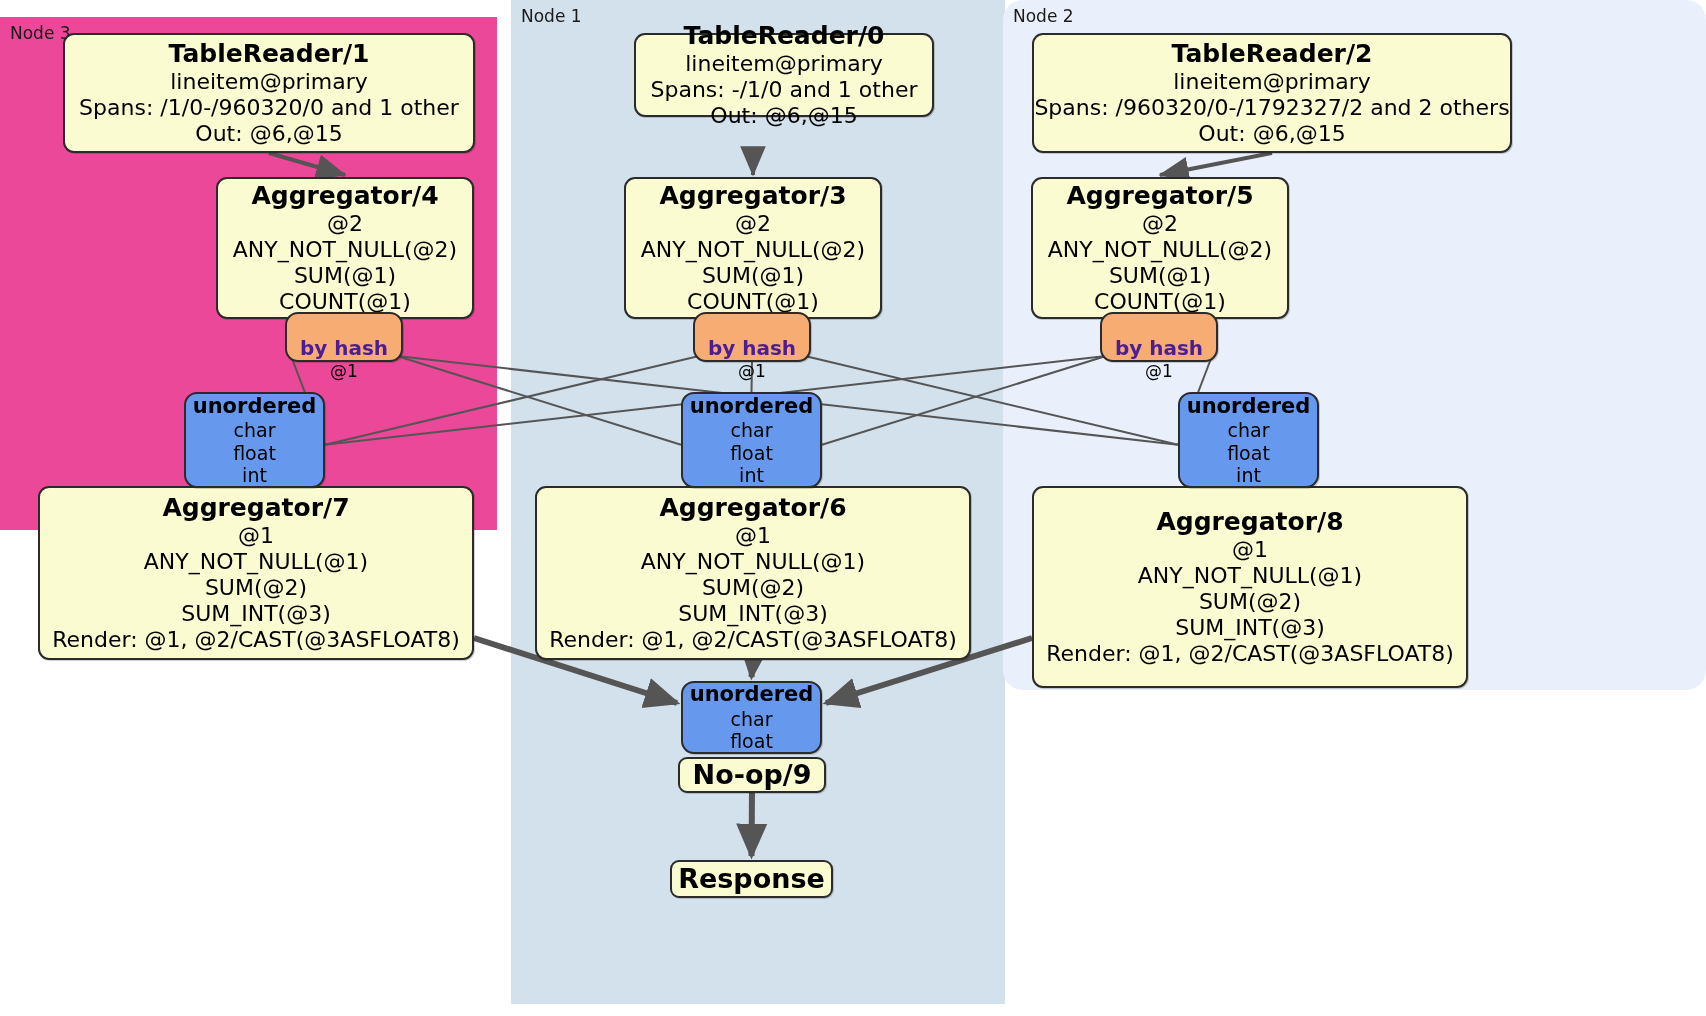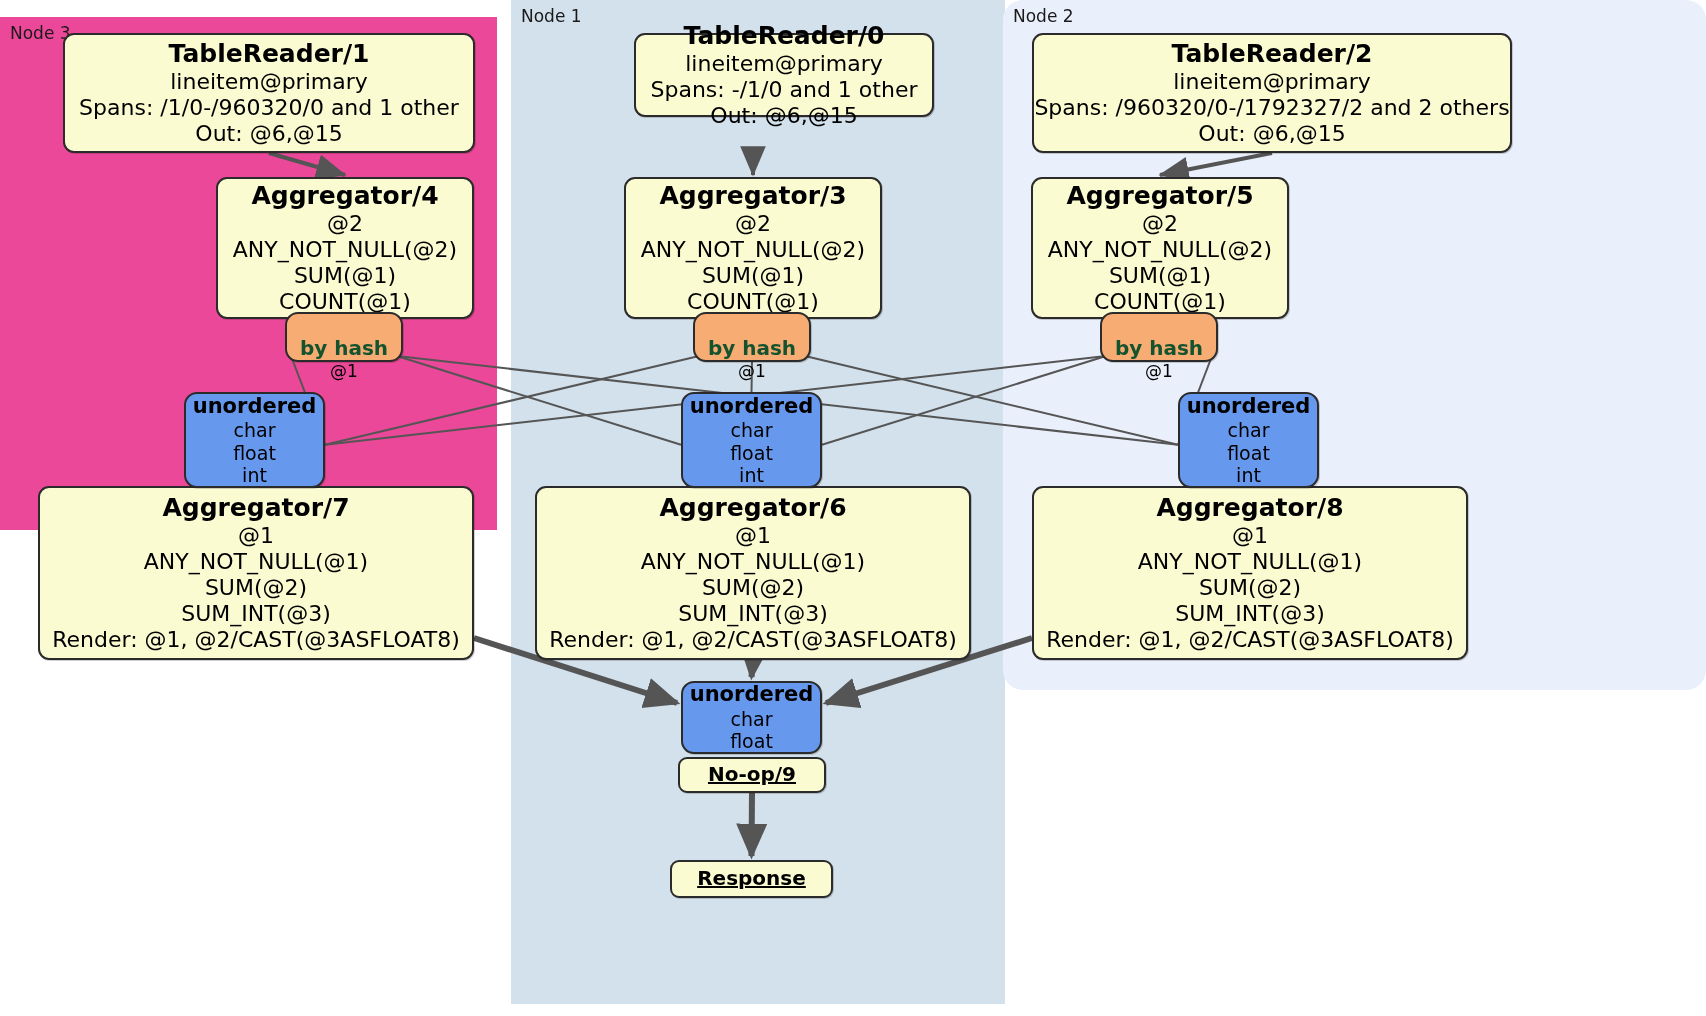--- a/index.html
+++ b/index.html
@@ -70,21 +70,21 @@
 
   .router {
     background: #f7ac74;
     border: 2px solid #2b2b2b;
     border-radius: 13px;
     box-shadow: 1px 1px 0 rgba(0,0,0,0.18);
   }
   .router .title {
     font-weight: bold;
     font-size: 20px;
-    color: #14532d;
+    color: #4c1d95;
     margin-top: 44px;
   }
   .router .line {
     font-size: 17px;
     color: #000;
   }
 
   .recv {
     background: #6699ee;
     border: 2px solid #2b2b2b;
@@ -103,23 +103,22 @@
   }
 
   .simple {
     background: #fbfbd2;
     border: 2px solid #2b2b2b;
     border-radius: 9px;
     box-shadow: 1px 1px 0 rgba(0,0,0,0.18);
   }
   .simple .title {
     font-weight: bold;
-    font-size: 20px;
-    color: #000;
-    text-decoration: underline;
+    font-size: 27px;
+    color: #000;
   }
 
   
   .panel      { z-index: 1; }
   #edges      { z-index: 2; }
   .nodebox    { z-index: 3; }
   .router     { z-index: 4; }
   .recv       { z-index: 4; }
 </style>
 </head>
@@ -247,21 +246,21 @@
         <div class="line">Render: @1, @2/CAST(@3ASFLOAT8)</div>
       </div>
       <div class="nodebox proc" style="left: 535px; top: 486px; width: 436px; height: 174px;">
         <div class="title">Aggregator/6</div>
         <div class="line">@1</div>
         <div class="line">ANY_NOT_NULL(@1)</div>
         <div class="line">SUM(@2)</div>
         <div class="line">SUM_INT(@3)</div>
         <div class="line">Render: @1, @2/CAST(@3ASFLOAT8)</div>
       </div>
-      <div class="nodebox proc" style="left: 1032px; top: 486px; width: 436px; height: 174px;">
+      <div class="nodebox proc" style="left: 1032px; top: 486px; width: 436px; height: 202px;">
         <div class="title">Aggregator/8</div>
         <div class="line">@1</div>
         <div class="line">ANY_NOT_NULL(@1)</div>
         <div class="line">SUM(@2)</div>
         <div class="line">SUM_INT(@3)</div>
         <div class="line">Render: @1, @2/CAST(@3ASFLOAT8)</div>
       </div>
       <div class="nodebox recv" style="left: 681px; top: 681px; width: 141px; height: 73px;">
         <div class="title">unordered</div>
         <div class="line">char</div>

